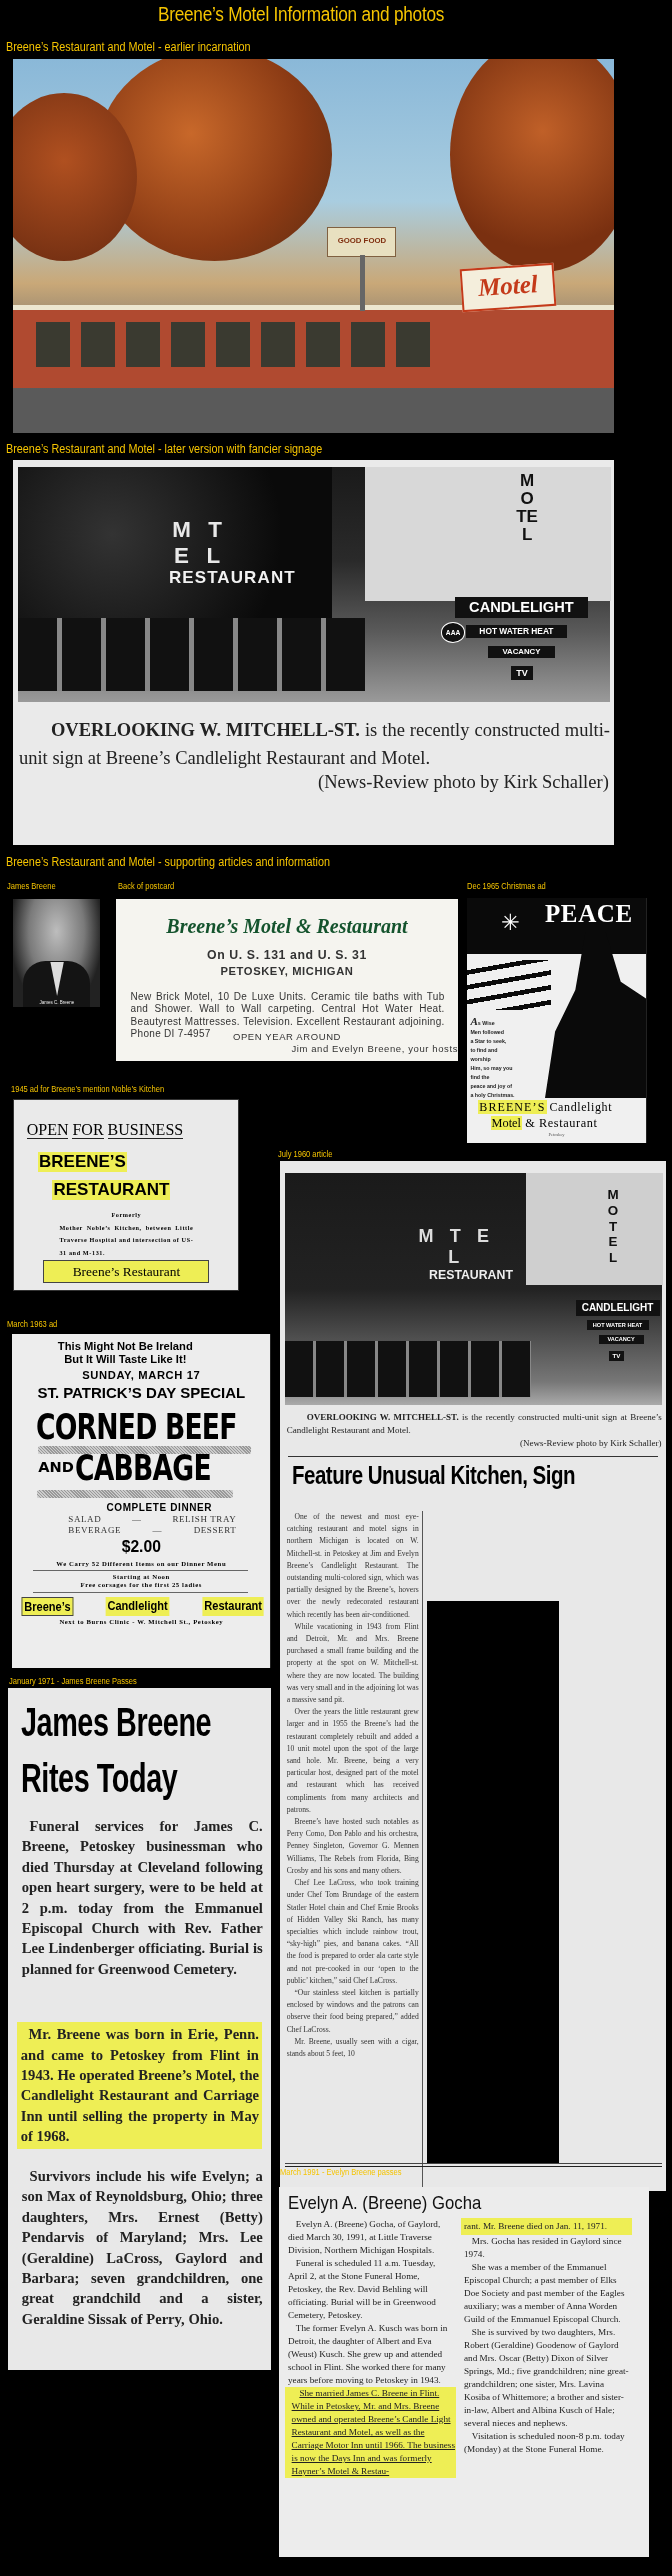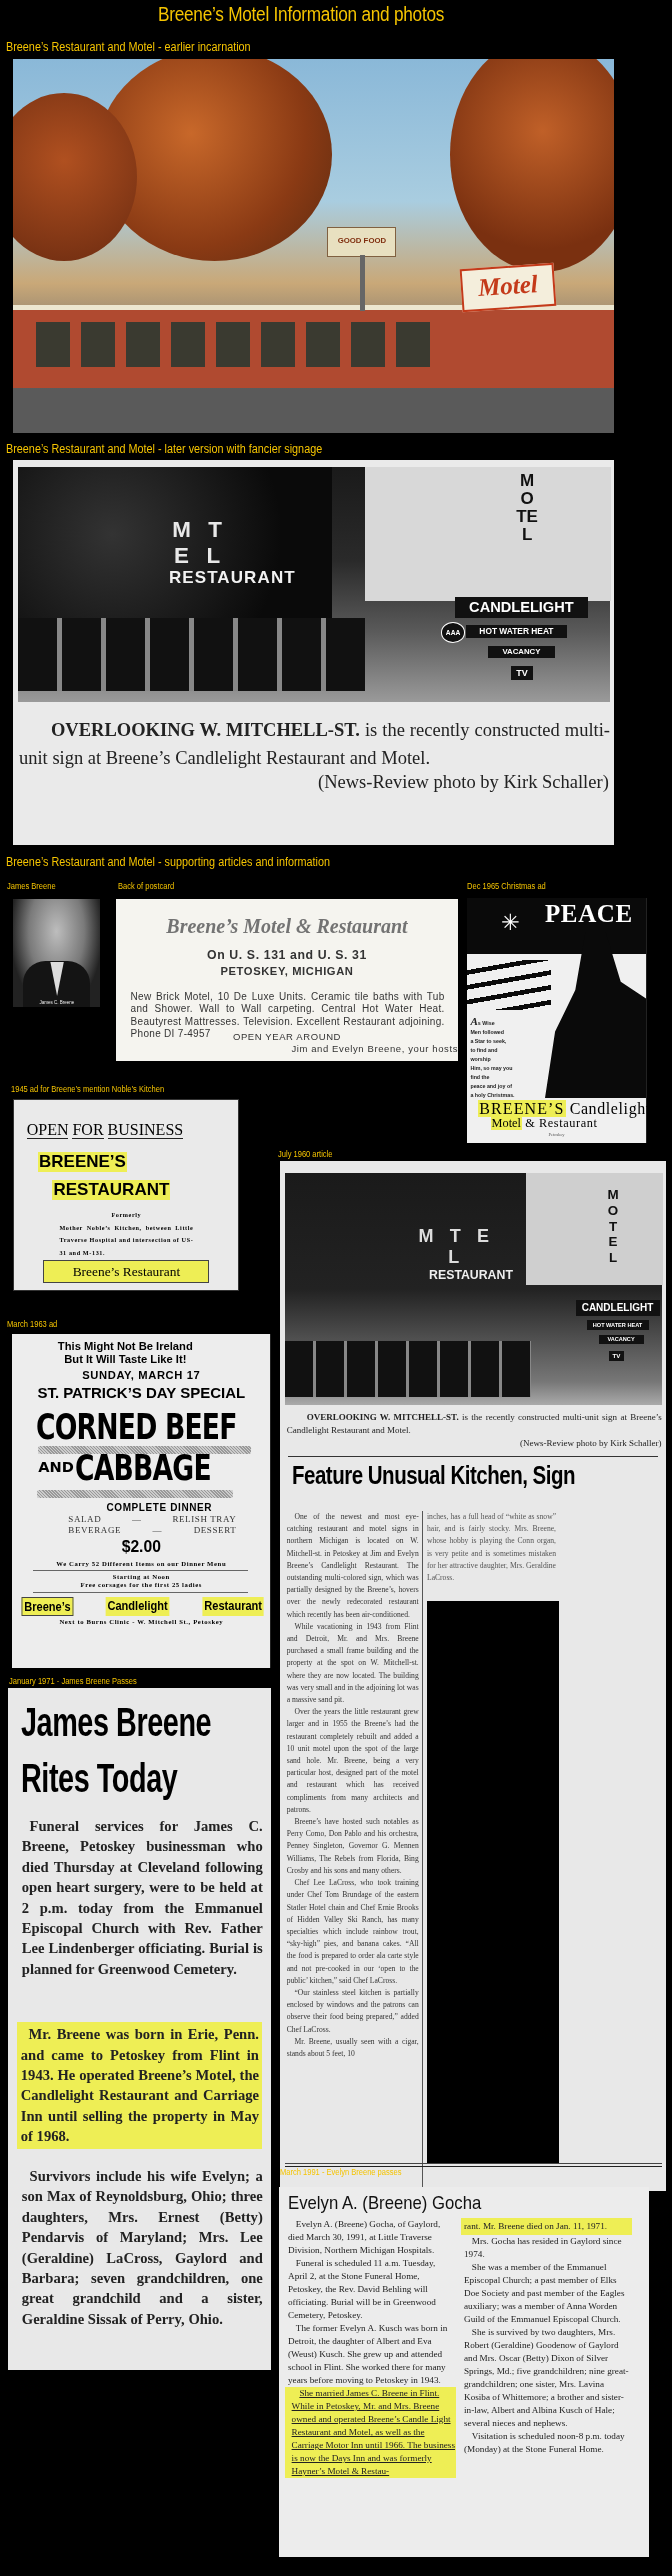--- a/index.html
+++ b/index.html
@@ -71,21 +71,21 @@
 
 <div class="abs yl cap" style="left:6.7px;top:881px;">James Breene</div>
 <div class="abs" style="left:13.4px;top:899px;width:87px;height:108px;background:radial-gradient(ellipse at 50% 30%,#bdbdbd 0%,#7a7a7a 45%,#222 75%);">
   <div class="abs" style="left:10px;top:62px;width:67px;height:46px;background:#141414;border-radius:22.4px 22.4px 0 0;"></div>
   <div class="abs" style="left:37px;top:63px;width:13.4px;height:34px;background:#ddd;clip-path:polygon(0 0,100% 0,50% 100%);"></div>
   <div class="abs" style="left:0;bottom:2.2px;width:87px;font-size:4.5px;color:#eee;text-align:center;">James C. Breene</div>
 </div>
 
 <div class="abs yl cap" style="left:118px;top:881px;">Back of postcard</div>
 <div class="abs" style="left:116px;top:899px;width:342px;height:162px;background:#f5f4ef;">
-  <div class="abs serif" style="left:0;top:15.7px;width:342px;text-align:center;font-style:italic;font-weight:bold;font-size:20px;color:#737373;">Breene’s Motel &amp; Restaurant</div>
+  <div class="abs serif" style="left:0;top:15.7px;width:342px;text-align:center;font-style:italic;font-weight:bold;font-size:20px;color:#14532d;">Breene’s Motel &amp; Restaurant</div>
   <div class="abs" style="left:0;top:49px;width:342px;text-align:center;font-weight:bold;font-size:12.3px;color:#333;letter-spacing:0.6px;">On U. S. 131 and U. S. 31</div>
   <div class="abs" style="left:0;top:66px;width:342px;text-align:center;font-weight:bold;font-size:11.2px;color:#333;letter-spacing:0.6px;">PETOSKEY, MICHIGAN</div>
   <div class="abs just" style="left:14.6px;top:92px;width:314px;font-size:10px;line-height:12.3px;color:#333;letter-spacing:0.3px;">New Brick Motel, 10 De Luxe Units. Ceramic tile baths with Tub and Shower. Wall to Wall carpeting. Central Hot Water Heat. Beautyrest Mattresses. Television. Excellent Restaurant adjoining. Phone DI 7-4957</div>
   <div class="abs" style="left:0;top:132px;width:342px;text-align:center;font-size:9.5px;color:#333;letter-spacing:0.6px;">OPEN YEAR AROUND</div>
   <div class="abs" style="left:0;top:144px;width:342px;text-align:right;font-size:9.5px;color:#333;letter-spacing:0.6px;">Jim and Evelyn Breene, your hosts</div>
 </div>
 
 <div class="abs yl cap" style="left:467px;top:881px;">Dec 1965 Christmas ad</div>
 <div class="abs" style="left:467px;top:898px;width:179px;height:200px;background:#f0f0f0;border-right:1.7px solid #222;">
   <div class="abs" style="left:0;top:0;width:179px;height:56px;background:#0a0a0a;"></div>
@@ -99,21 +99,21 @@
     <div>a Star to seek,</div>
     <div>to find and</div>
     <div>worship</div>
     <div>Him, so may you</div>
     <div>find the</div>
     <div>peace and joy of</div>
     <div>a holy Christmas.</div>
   </div>
 </div>
 <div class="abs" style="left:467px;top:1098px;width:179px;height:45px;background:#f0f0f0;border-right:1.7px solid #222;">
-  <div class="abs serif" style="left:11.2px;top:2.2px;font-size:16px;white-space:nowrap;">
+  <div class="abs serif" style="left:11.2px;top:2.2px;font-size:12px;white-space:nowrap;">
     <span class="hl" style="letter-spacing:1.1px;padding:0 1.1px;">BREENE’S</span>
     <span style="letter-spacing:0.6px;">Candlelight</span>
   </div>
   <div class="abs serif" style="left:23.5px;top:18px;font-size:12.3px;white-space:nowrap;">
     <span class="hl" style="padding:0 1.1px;">Motel</span>
     <span style="letter-spacing:0.6px;text-align:right;">&amp; Restaurant</span>
   </div>
   <div class="abs serif" style="left:0;top:34px;width:179px;text-align:center;font-size:4.5px;color:#555;">Petoskey</div>
 </div>
 
@@ -153,21 +153,20 @@
   <div class="abs" style="left:12.3px;top:300px;font-size:25px;font-weight:bold;letter-spacing:-0.6px;white-space:nowrap;transform:scaleX(0.82);transform-origin:left top;">Feature Unusual Kitchen, Sign</div>
   <div class="abs serif just" style="left:6.7px;top:350px;width:132px;font-size:7.6px;line-height:12.2px;color:#333;border-right:0.6px solid #555;padding-right:3.4px;height:711px;">
     <div class="ind">One of the newest and most eye-catching restaurant and motel signs in northern Michigan is located on W. Mitchell-st. in Petoskey at Jim and Evelyn Breene’s Candlelight Restaurant. The outstanding multi-colored sign, which was partially designed by the Breene’s, hovers over the newly redecorated restaurant which recently has been air-conditioned.</div>
     <div class="ind">While vacationing in 1943 from Flint and Detroit, Mr. and Mrs. Breene purchased a small frame building and the property at the spot on W. Mitchell-st. where they are now located. The building was very small and in the adjoining lot was a massive sand pit.</div>
     <div class="ind">Over the years the little restaurant grew larger and in 1955 the Breene’s had the restaurant completely rebuilt and added a 10 unit motel upon the spot of the large sand hole. Mr. Breene, being a very particular host, designed part of the motel and restaurant which has received compliments from many architects and patrons.</div>
     <div class="ind">Breene’s have hosted such notables as Perry Como, Don Pablo and his orchestra, Penney Singleton, Governor G. Mennen Williams, The Rebels from Florida, Bing Crosby and his sons and many others.</div>
     <div class="ind">Chef Lee LaCross, who took training under Chef Tom Brundage of the eastern Statler Hotel chain and Chef Ernie Brooks of Hidden Valley Ski Ranch, has many specialties which include rainbow trout, “sky-high” pies, and banana cakes. “All the food is prepared to order ala carte style and not pre-cooked in our ‘open to the public’ kitchen,” said Chef LaCross.</div>
     <div class="ind">“Our stainless steel kitchen is partially enclosed by windows and the patrons can observe their food being prepared,” added Chef LaCross.</div>
     <div class="ind">Mr. Breene, usually seen with a cigar, stands about 5 feet, 10</div>
   </div>
-  <div class="abs serif just" style="left:147px;top:350px;width:129px;font-size:7.6px;line-height:12.2px;color:#555;">inches, has a full head of “white as snow” hair, and is fairly stocky. Mrs. Breene, whose hobby is playing the Conn organ, is very petite and is sometimes mistaken for her attractive daughter, Mrs. Geraldine LaCross.</div>
   <div class="abs" style="left:147px;top:440px;width:132px;height:563px;background:#000;"></div>
   <div class="abs" style="left:4.5px;top:1002px;width:377px;height:2.2px;border-top:0.6px solid #444;border-bottom:1.1px solid #222;"></div>
 </div>
 
 <div class="abs yl cap" style="left:6.7px;top:1319px;">March 1963 ad</div>
 <div class="abs" style="left:12.3px;top:1334px;width:258px;height:334px;background:#ededed;border-right:1.7px solid #222;">
   <div class="abs center" style="left:0;top:5.6px;width:226px;font-weight:bold;font-size:11.2px;line-height:13.4px;">
     <div>This Might Not Be Ireland</div>
     <div>But It Will Taste Like It!</div>
   </div>

